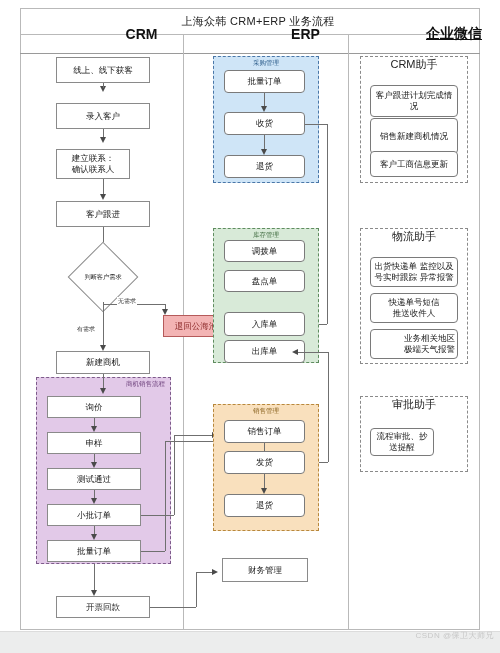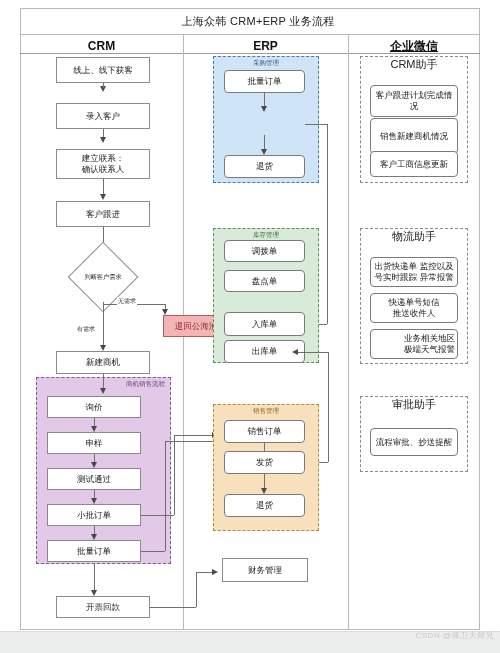--- a/index.html
+++ b/index.html
@@ -2,21 +2,21 @@
 <html><head>
 <meta charset="utf-8">
 <style>
   html,body{margin:0;padding:0;background:#f2f2f2;}
   body{font-family:"Liberation Sans","DejaVu Sans",sans-serif;}
   .page{position:relative;width:500px;height:653px;background:#ffffff;overflow:hidden;}
   .frame{position:absolute;left:20px;top:8px;width:460px;height:622px;border:1px solid #b9b9b9;background:#fff;box-sizing:border-box;}
   .title{position:absolute;left:20px;top:8px;width:460px;height:26px;display:flex;align-items:center;justify-content:center;
          font-size:11px;color:#222;letter-spacing:.3px;margin-left:8px;}
   .hdr-row{position:absolute;left:20px;top:34px;width:460px;height:20px;border-top:1px solid #b9b9b9;border-bottom:1px solid #9a9a9a;box-sizing:border-box;}
-  .hdr{position:absolute;top:36px;height:20px;display:flex;align-items:center;justify-content:center;font-size:12px;font-weight:bold;color:#111;}
+  .hdr{position:absolute;top:24px;height:20px;display:flex;align-items:center;justify-content:center;font-size:14px;font-weight:bold;color:#111;padding-left:40px;}
   .hdr-crm{left:20px;width:163px;}
   .hdr-erp{left:183px;width:165px;}
   .hdr-wx{left:348px;width:132px;text-decoration:underline;}
   .vdiv{position:absolute;top:34px;width:1px;height:596px;background:#b9b9b9;}
   .vdiv1{left:183px;}
   .vdiv2{left:348px;}
   .bottomband{position:absolute;left:0;top:631px;width:500px;height:22px;background:#eceded;border-top:1px solid #dcdcdc;}
 
   .node{position:absolute;box-sizing:border-box;background:#ffffff;border:1px solid #8a8a8a;
         display:flex;align-items:center;justify-content:center;text-align:center;
@@ -73,21 +73,21 @@
   </div>
 
   <div class="node" style="left:56px;top:57px;width:94px;height:26px;">线上、线下获客</div>
   <div class="arrow down" style="left:99.5px;top:86px;"></div>
   <div class="ln lnv" style="left:103px;top:83px;height:5px;"></div>
 
   <div class="node" style="left:56px;top:103px;width:94px;height:26px;">录入客户</div>
   <div class="ln lnv" style="left:103px;top:129px;height:9px;"></div>
   <div class="arrow down" style="left:99.5px;top:137px;"></div>
 
-  <div class="node" style="left:56px;top:149px;width:94px;height:30px;flex-direction:column;">
+  <div class="node" style="left:56px;top:149px;width:74px;height:30px;flex-direction:column;">
     <span>建立联系：</span>
     <span>确认联系人</span>
   </div>
   <div class="ln lnv" style="left:103px;top:179px;height:16px;"></div>
   <div class="arrow down" style="left:99.5px;top:194px;"></div>
 
   <div class="node" style="left:56px;top:201px;width:94px;height:26px;">客户跟进</div>
   <div class="ln lnv" style="left:103px;top:227px;height:19px;"></div>
   <div class="arrow down" style="left:99.5px;top:245px;"></div>
 
@@ -147,20 +147,21 @@
   <div class="ln lnv" style="left:196px;top:572px;height:35px;"></div>
   <div class="ln lnh" style="left:196px;top:572px;width:18px;"></div>
   <div class="arrow right" style="left:212px;top:568.5px;"></div>
 
   <div class="group blue" style="left:213px;top:56px;width:106px;height:127px;">
     <span class="glabel">采购管理</span>
   </div>
   <div class="node rounded" style="left:224px;top:70px;width:81px;height:23px;">批量订单</div>
   <div class="ln lnv" style="left:264px;top:93px;height:15px;"></div>
   <div class="arrow down" style="left:260.5px;top:106px;"></div>
+  <div class="node rounded" style="left:224px;top:112px;width:81px;height:23px;">收货</div>
   <div class="ln lnv" style="left:264px;top:135px;height:16px;"></div>
   <div class="arrow down" style="left:260.5px;top:149px;"></div>
   <div class="node rounded" style="left:224px;top:155px;width:81px;height:23px;">退货</div>
 
   <div class="ln lnh" style="left:305px;top:124px;width:22px;"></div>
   <div class="ln lnv" style="left:327px;top:124px;height:200px;"></div>
   <div class="ln lnh" style="left:296px;top:324px;width:31px;"></div>
   <div class="arrow left" style="left:292px;top:320.5px;"></div>
 
   <div class="group green" style="left:213px;top:228px;width:106px;height:135px;">
@@ -208,17 +209,17 @@
     <span>推送收件人</span>
   </div>
   <div class="node rounded" style="left:370px;top:329px;width:88px;height:30px;flex-direction:column;align-items:flex-end;">
     <span>业务相关地区</span>
     <span>极端天气报警</span>
   </div>
 
   <div class="group wx" style="left:360px;top:396px;width:108px;height:76px;">
     <span class="glabel">审批助手</span>
   </div>
-  <div class="node rounded" style="left:370px;top:428px;width:88px;height:28px;">流程审批、抄送提醒</div>
+  <div class="node rounded" style="left:370px;top:428px;width:64px;height:28px;">流程审批、抄送提醒</div>
 
   <div class="bottomband"></div>
   <div class="watermark">CSDN @保卫大师兄</div>
 </div>
 
 </body></html>

